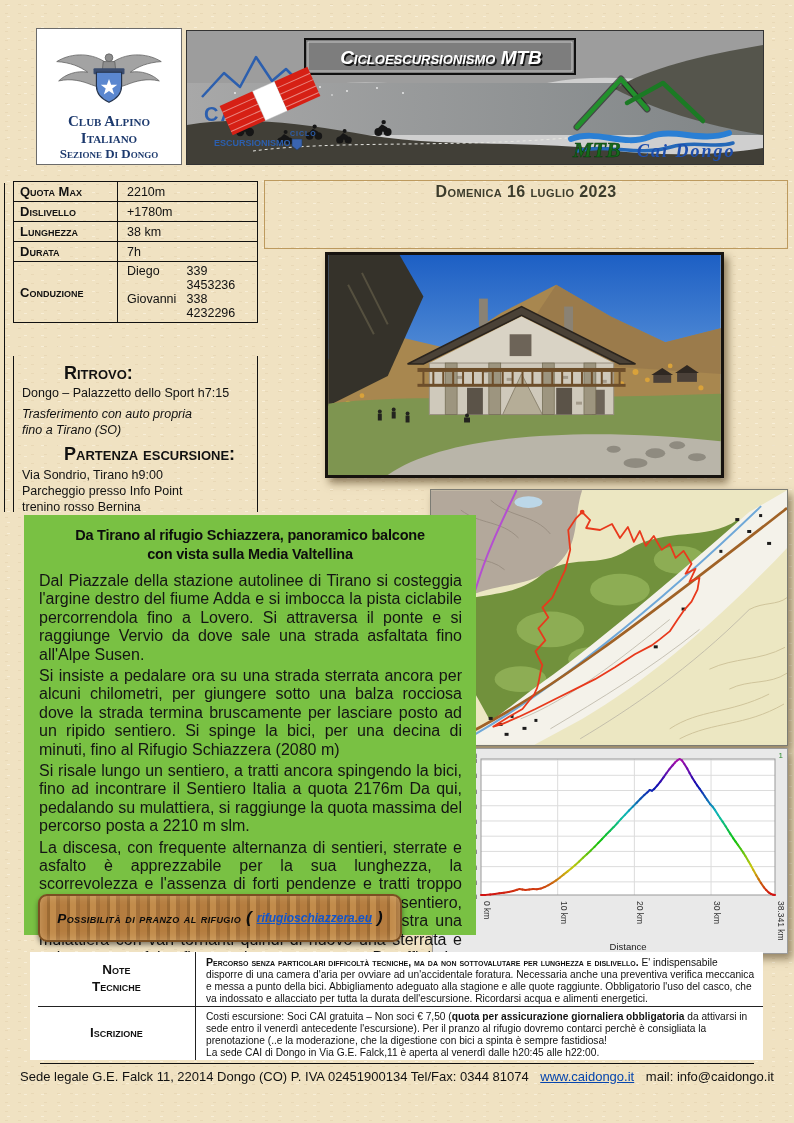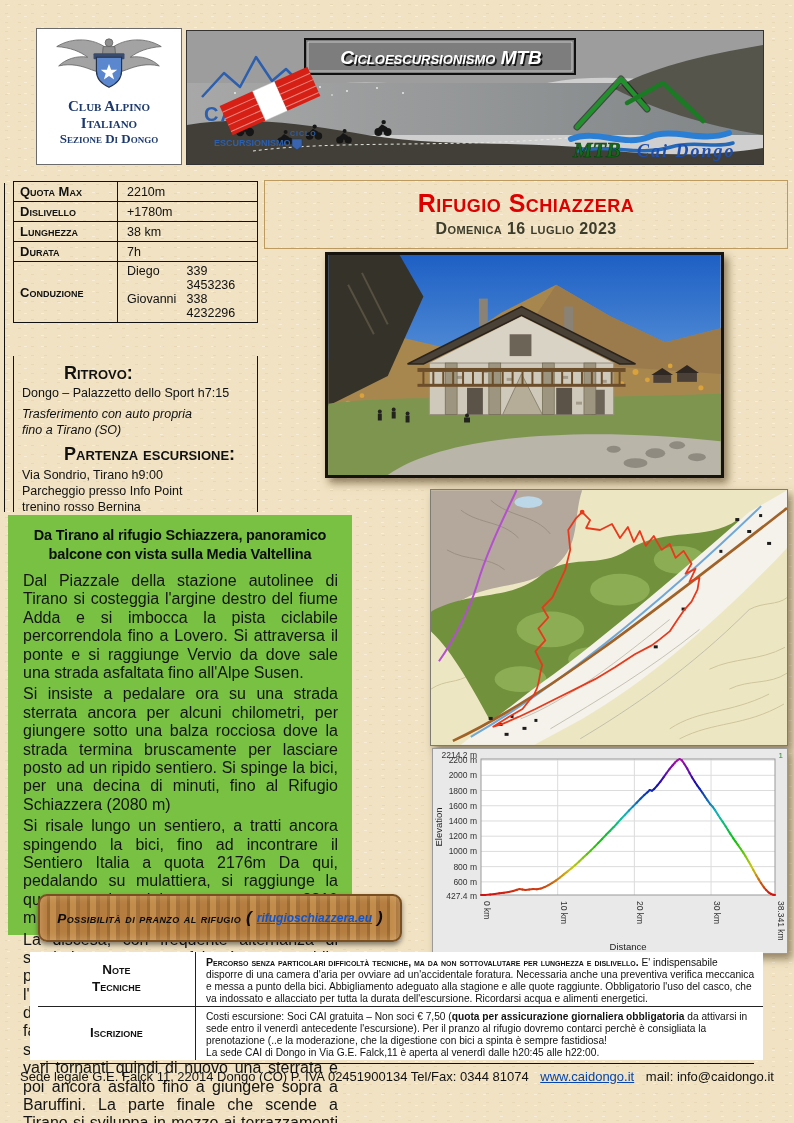--- a/index.html
+++ b/index.html
@@ -6,21 +6,21 @@
   .page{position:relative;width:794px;height:1123px;overflow:hidden;
     background-color:#f0e2c2;
     background-image:radial-gradient(rgba(185,155,105,.14) 1px,transparent 1.4px),
                      radial-gradient(rgba(255,250,235,.5) 1px,transparent 1.3px);
     background-size:13px 9px,17px 11px;
     font-family:"Liberation Sans",sans-serif;color:#111;}
   .abs{position:absolute;}
   .sc{font-variant:small-caps;}
 
   
-  .logo-box{left:36px;top:28px;width:146px;height:137px;background:#fff;border:1px solid #6b6b6b;text-align:center;padding-top:5px;box-sizing:border-box;}
+  .logo-box{left:36px;top:28px;width:146px;height:137px;background:#fff;border:1px solid #6b6b6b;text-align:center;padding-top:20px;box-sizing:border-box;}
   .club-name{font-family:"Liberation Serif",serif;color:#1d3a6e;font-weight:700;line-height:1.12;}
   .club-l1,.club-l2{font-size:15px;}
   .club-l3{font-size:13px;}
   .banner{left:186px;top:30px;width:578px;height:135px;border:1px solid #333;box-sizing:border-box;}
 
   
   table.stats{position:absolute;left:13px;top:181px;width:245px;border-collapse:collapse;}
   table.stats th,table.stats td{border:1px solid #111;font-size:12.5px;vertical-align:middle;}
   table.stats th{width:94px;text-align:left;padding:2px 3px 2px 6px;font-variant:small-caps;font-size:13px;}
   table.stats td{padding:2px 3px 2px 9px;}
@@ -39,21 +39,21 @@
   
   .title-box{left:264px;top:180px;width:524px;height:69px;border:1px solid #bd9a5e;box-sizing:border-box;text-align:center;}
   .event-title{margin-top:8px;font-size:25px;font-weight:700;font-variant:small-caps;color:#dd0000;letter-spacing:.5px;}
   .event-date{margin-top:2px;font-size:16px;font-weight:700;font-variant:small-caps;color:#3c3c2c;letter-spacing:.4px;}
 
   .photo{left:325px;top:252px;width:393px;height:220px;border:3px solid #17130f;box-shadow:4px 5px 8px rgba(60,40,10,.55);}
   .map{left:430px;top:489px;width:356px;height:255px;border:1px solid #7c7c74;box-shadow:4px 5px 8px rgba(60,40,10,.5);background:#ece7c2;}
   .chart{left:432px;top:748px;width:354px;height:204px;background:#e9e9e9;border:1px solid #9a9a9a;box-shadow:4px 5px 8px rgba(60,40,10,.5);}
 
   
-  .green-panel{left:8px;top:515px;width:344px;height:420px;background:#79c143;}
+  .green-panel{left:24px;top:515px;width:452px;height:420px;background:#79c143;}
   .desc-title{margin:11px auto 4px;max-width:352px;text-align:center;font-size:14.5px;font-weight:800;color:#0d0d0d;line-height:1.28;letter-spacing:-.2px;}
   .desc-body{margin:9px 14px 0 15px;font-size:16px;line-height:1.15;color:#141414;text-align:justify;}
   .desc-body p{margin:0 0 3px;}
 
   
   .lunch-btn{left:38px;top:894px;width:364px;height:48px;border-radius:9px;border:2px solid #7a4f22;box-sizing:border-box;
     background:repeating-linear-gradient(90deg,#b57d40 0 7px,#9c6a33 7px 10px,#c28c4c 10px 16px,#a5713a 16px 20px);
     box-shadow:0 3px 5px rgba(0,0,0,.45),inset 0 0 10px rgba(255,230,180,.35);
     display:flex;align-items:center;justify-content:center;gap:5px;}
   .lunch-label{font-style:italic;font-weight:700;font-variant:small-caps;font-size:13.5px;letter-spacing:.4px;color:#0c0c0c;}
@@ -222,21 +222,20 @@
  fino a Tirano (SO)</div>
     <div class="meet-label">Partenza escursione:</div>
     <div>
         <div>Via Sondrio, Tirano h9:00</div>
         <div>Parcheggio presso Info Point</div>
         <div>trenino rosso Bernina</div>
       </div>
   </div>
 
   <div class="abs title-box">
-    <div class="event-title">Rifugio Schiazzera</div>
     <div class="event-date">Domenica 16 luglio 2023</div>
   </div>
 
   <div class="abs photo">
     <svg width="393" height="220" viewBox="0 0 396 222">
       <defs>
         <linearGradient id="skyb" x1="0" y1="0" x2="0" y2="1">
           <stop offset="0" stop-color="#1d5fc4"></stop>
             <stop offset="1" stop-color="#8fc0ea"></stop>
         </linearGradient>

